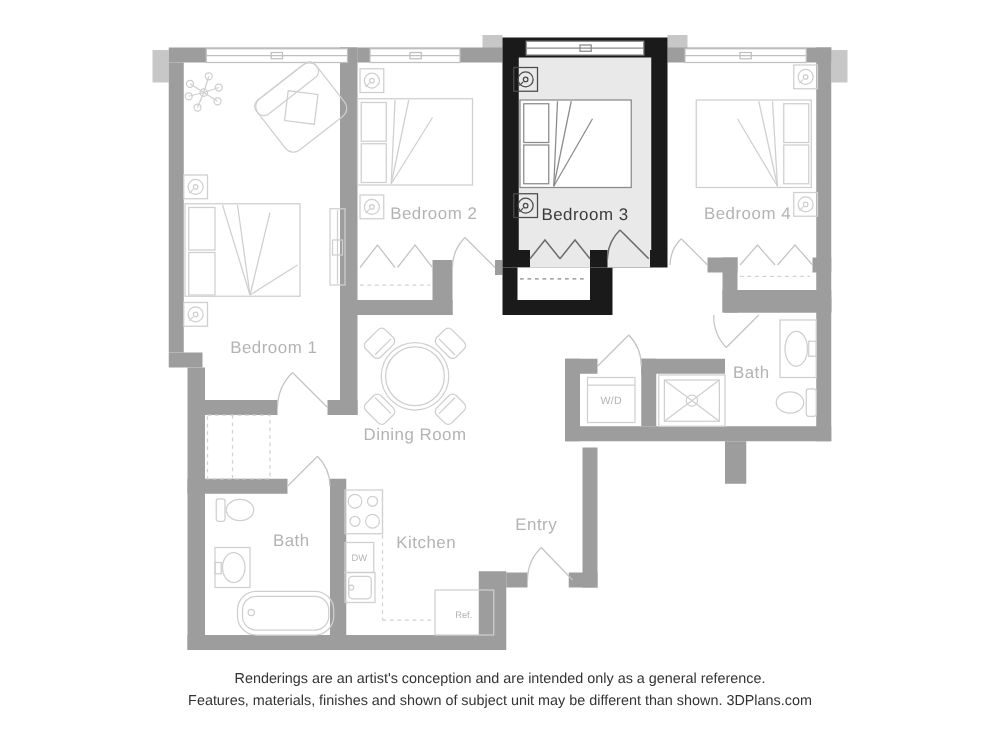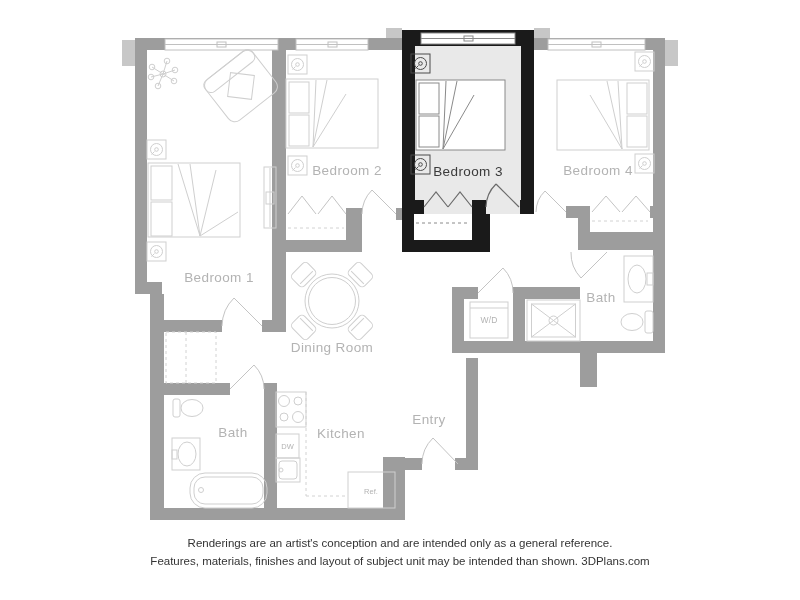--- a/index.html
+++ b/index.html
@@ -320,14 +320,14 @@
   <text class="lbl" x="341" y="438">Kitchen</text>
   <text class="lbl" x="429" y="424">Entry</text>
   <text class="lbl" x="233" y="437">Bath</text>
   <text class="sm" x="489" y="323">W/D</text>
   <text class="xs" x="287.5" y="449">DW</text>
   <text class="xs" x="371" y="494">Ref.</text>
 </svg>
 
 <div class="disclaimer">
   <div>Renderings are an artist's conception and are intended only as a general reference.</div>
-  <div><span>Features, materials, finishes and layout of subject unit may be intended than shown.</span> <span>3DPlans.com</span></div>
+  <div><span>Features, materials, finishes and shown of subject unit may be different than shown.</span> <span>3DPlans.com</span></div>
 </div>
 
 </body></html>

